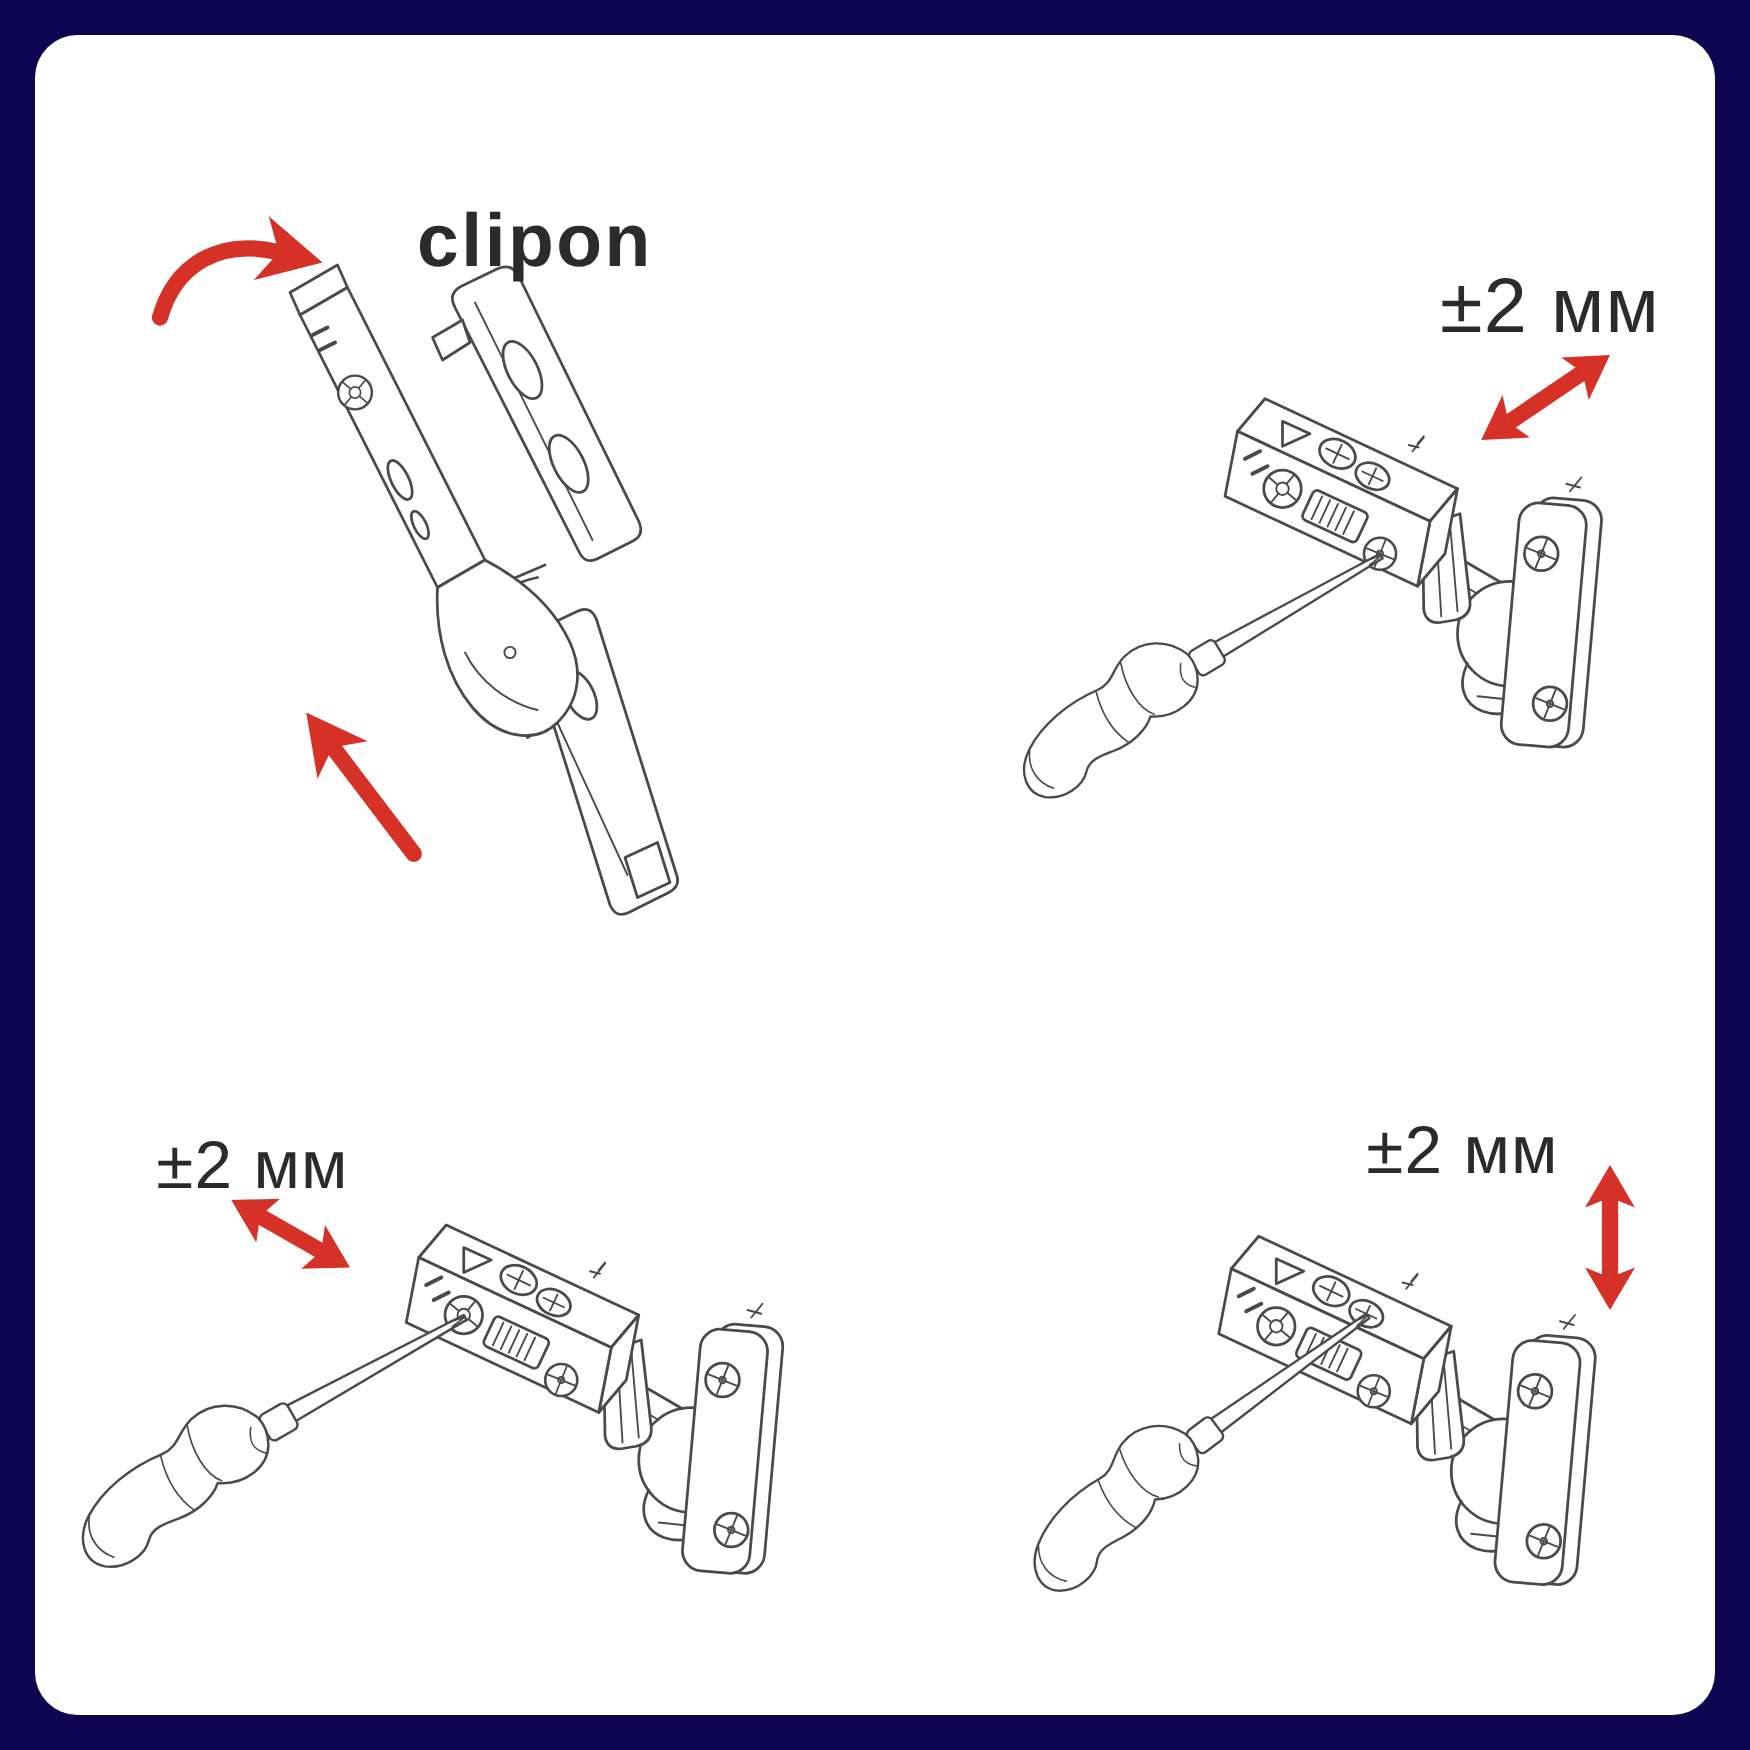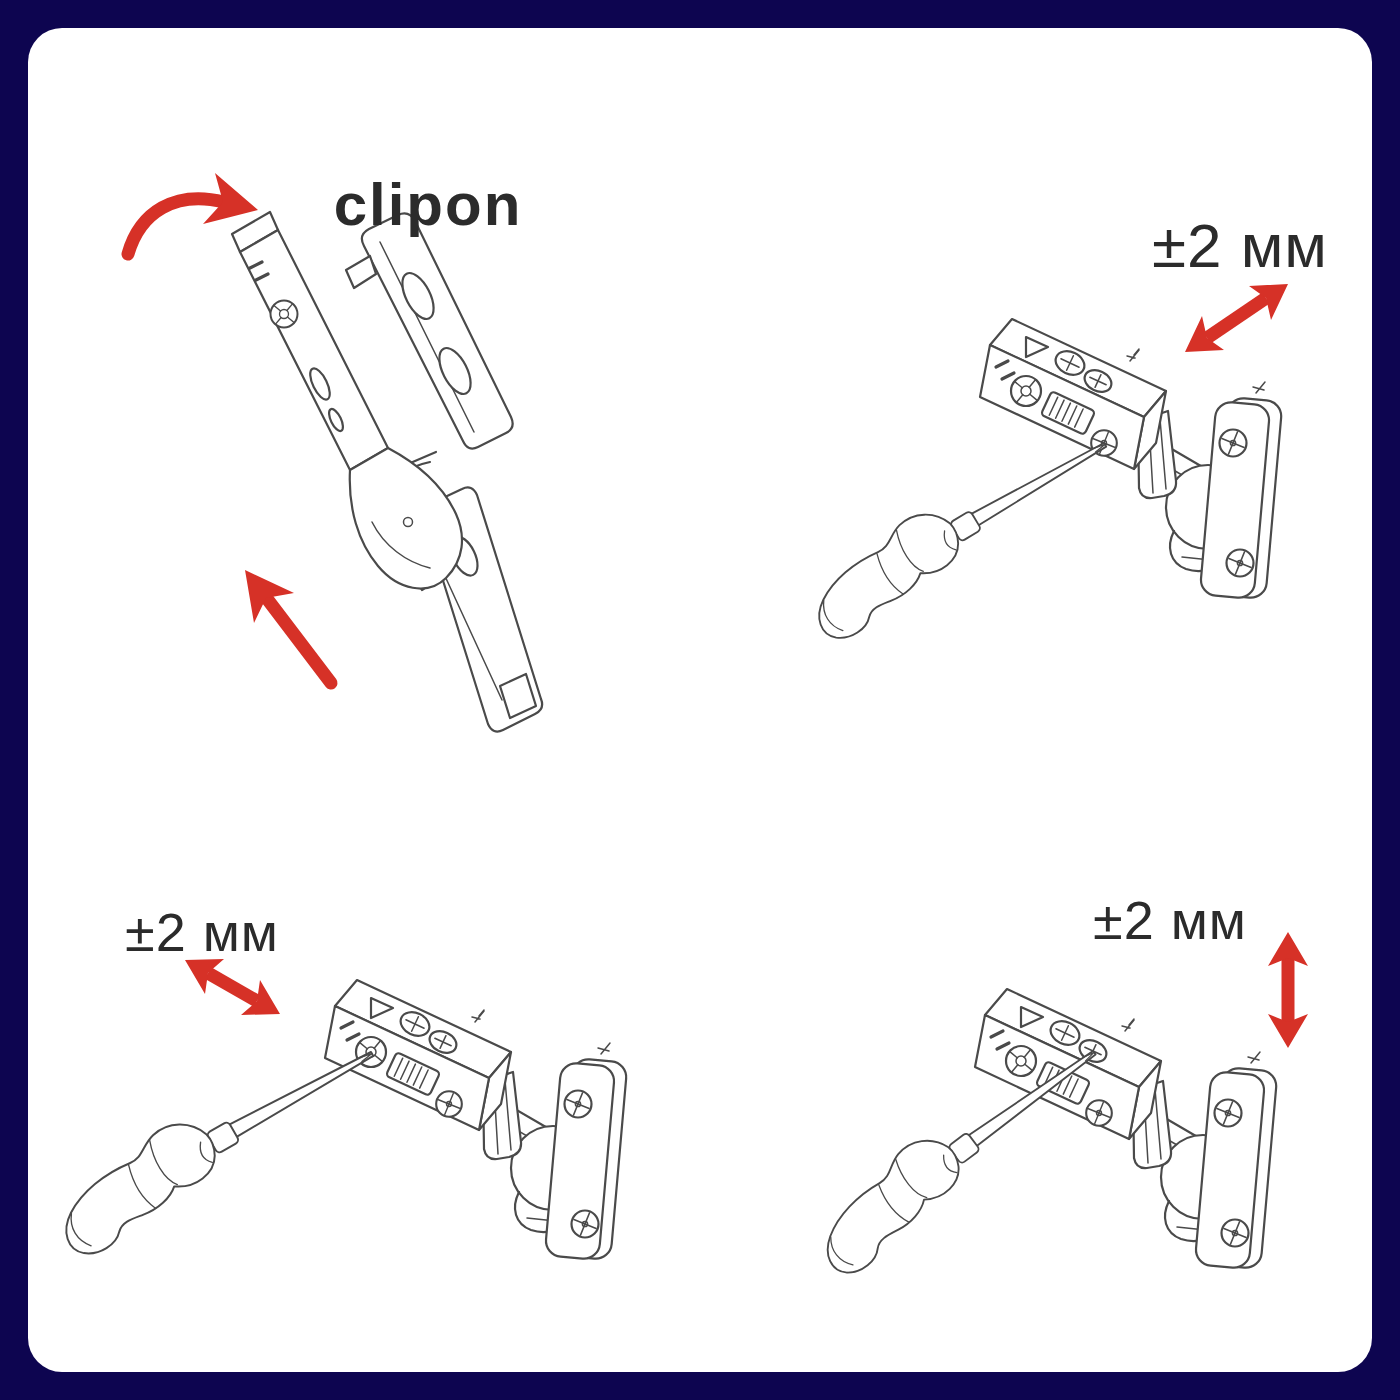--- a/index.html
+++ b/index.html
@@ -143,21 +143,21 @@
       <g>
         <path class="redln" d="M88,214 C100,172 135,150 184,162"></path>
         <polygon class="red" points="218,170 175,133 183,162 163,184"></polygon>
       </g>
       <use href="#g-open-hinge" transform="translate(172,182)"></use>
       <g>
         <path class="redln" d="M291,643 L228,560"></path>
         <polygon class="red" points="205,530 254,553 226,558 214,583"></polygon>
       </g>
     </svg>
-    <div class="label label-clipon" style="left:388px;top:152px;margin-top:12px;">clipon</div>
+    <div class="label label-clipon" style="left:388px;top:152px;">clipon</div>
   </div>
 
   <div class="panel" id="panel-side">
     <svg class="art" width="660" height="660" viewBox="0 0 660 660">
       <g>
         <path class="redshaft" d="M507,298 L566,258"></path>
         <polygon class="red" points="588,244 549,246 566,258 571,280"></polygon>
         <polygon class="red" points="485,312 524,310 507,298 502,276"></polygon>
       </g>
       <use href="#g-hinge-closed" transform="translate(280,245)"></use>

